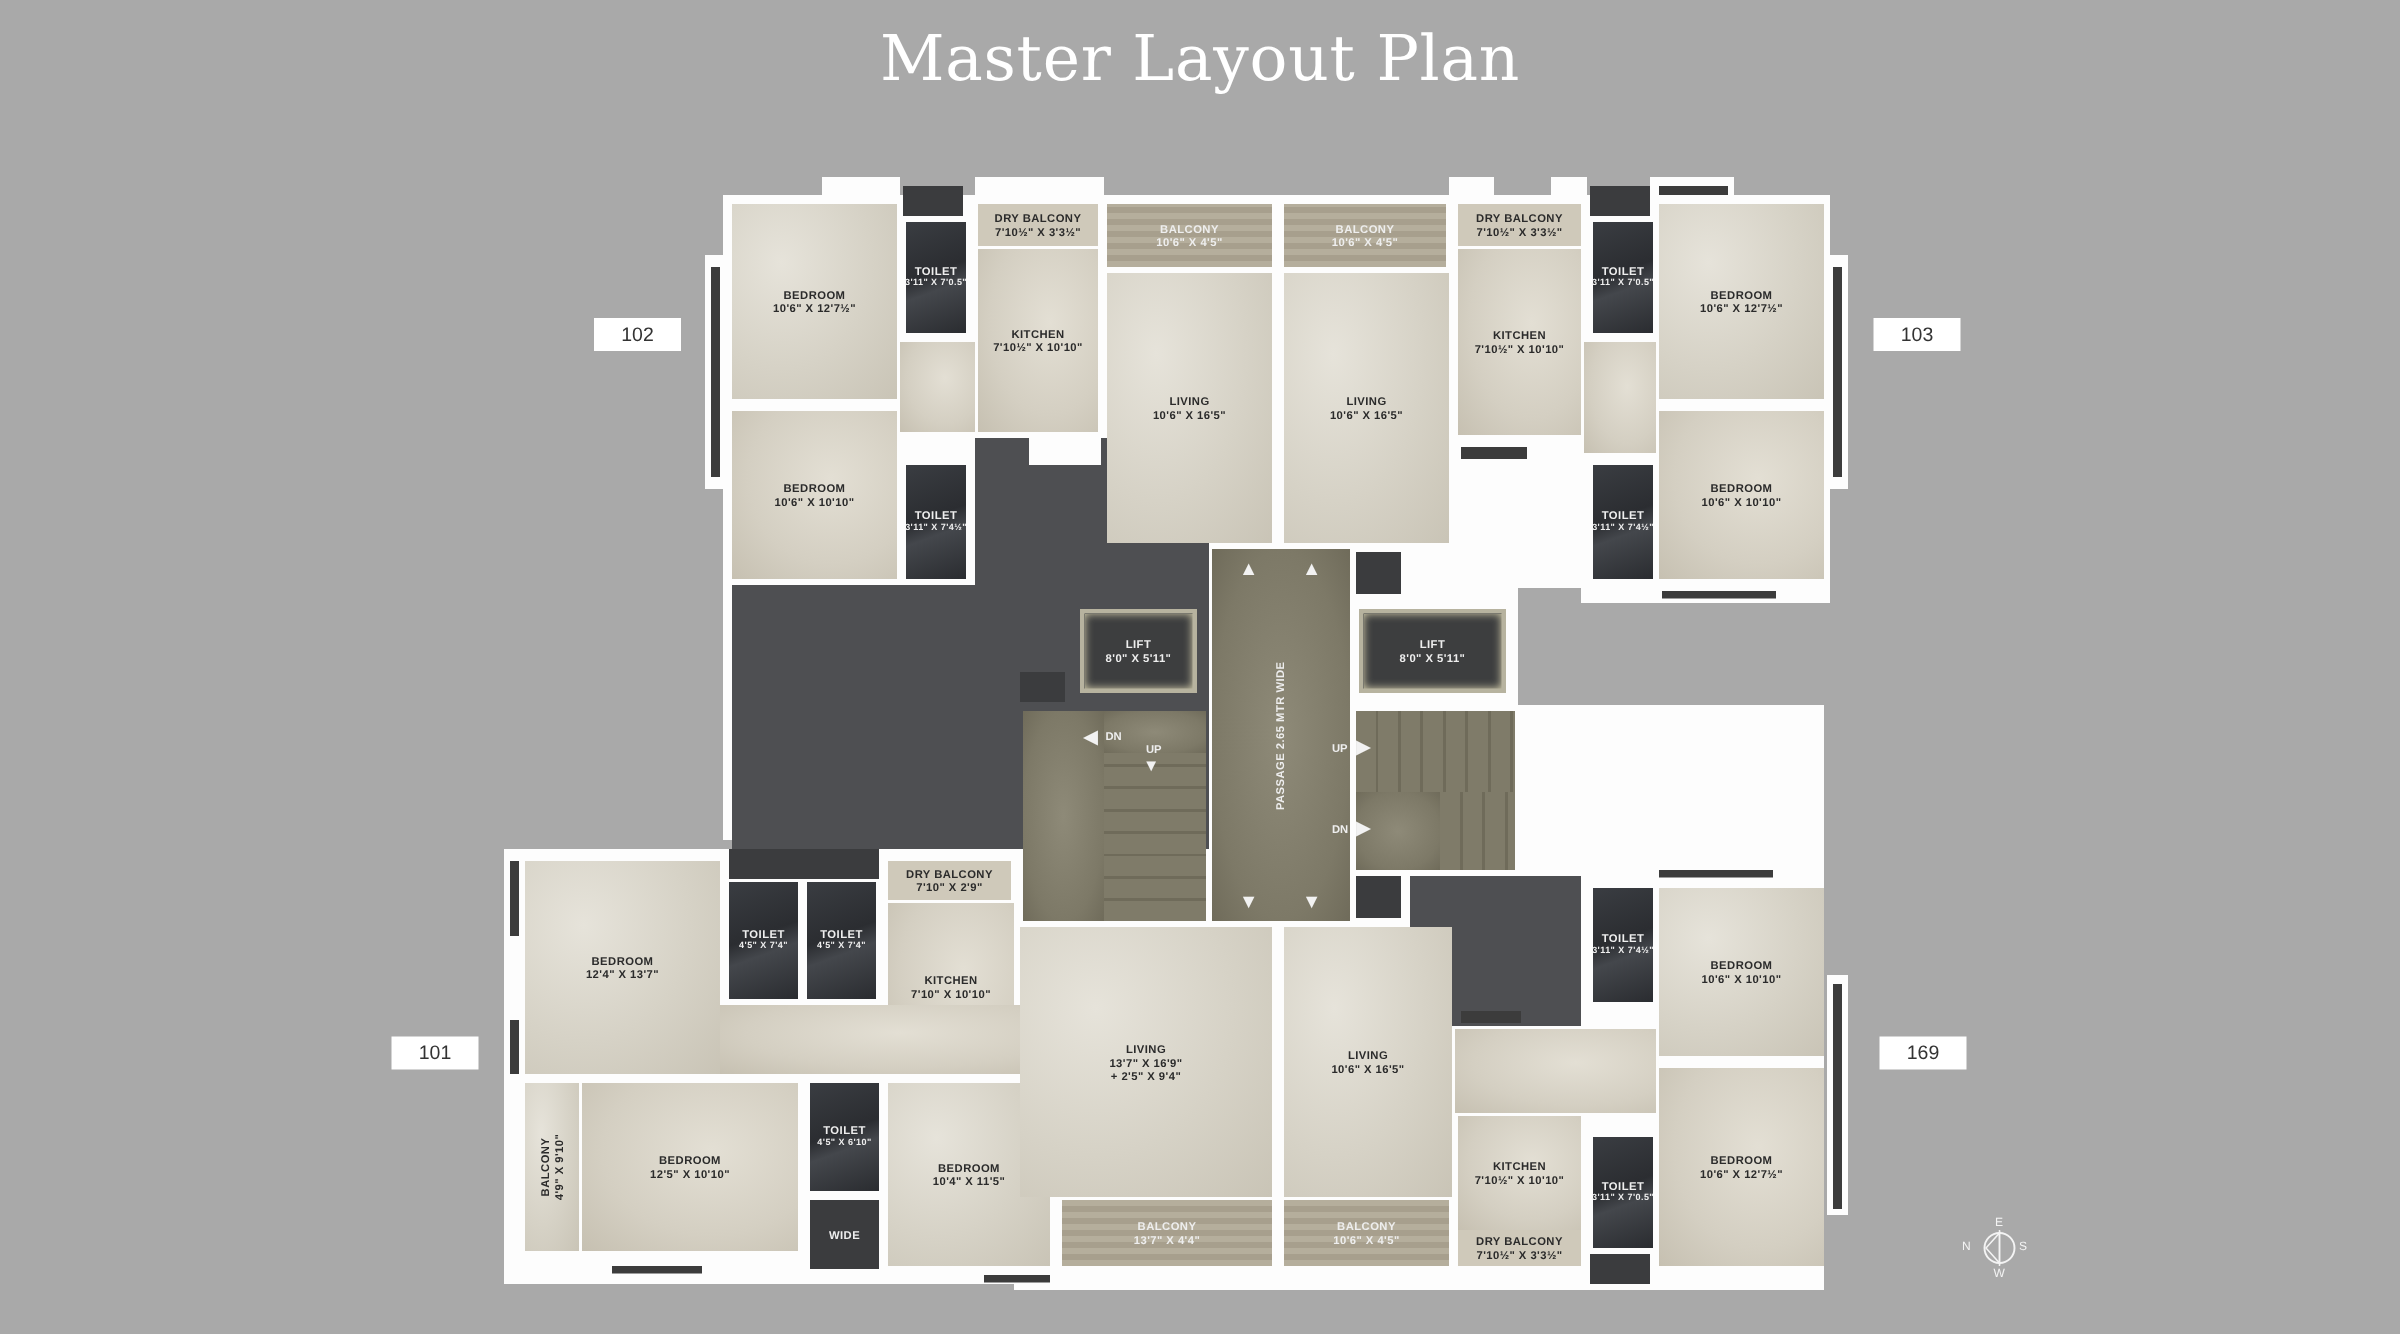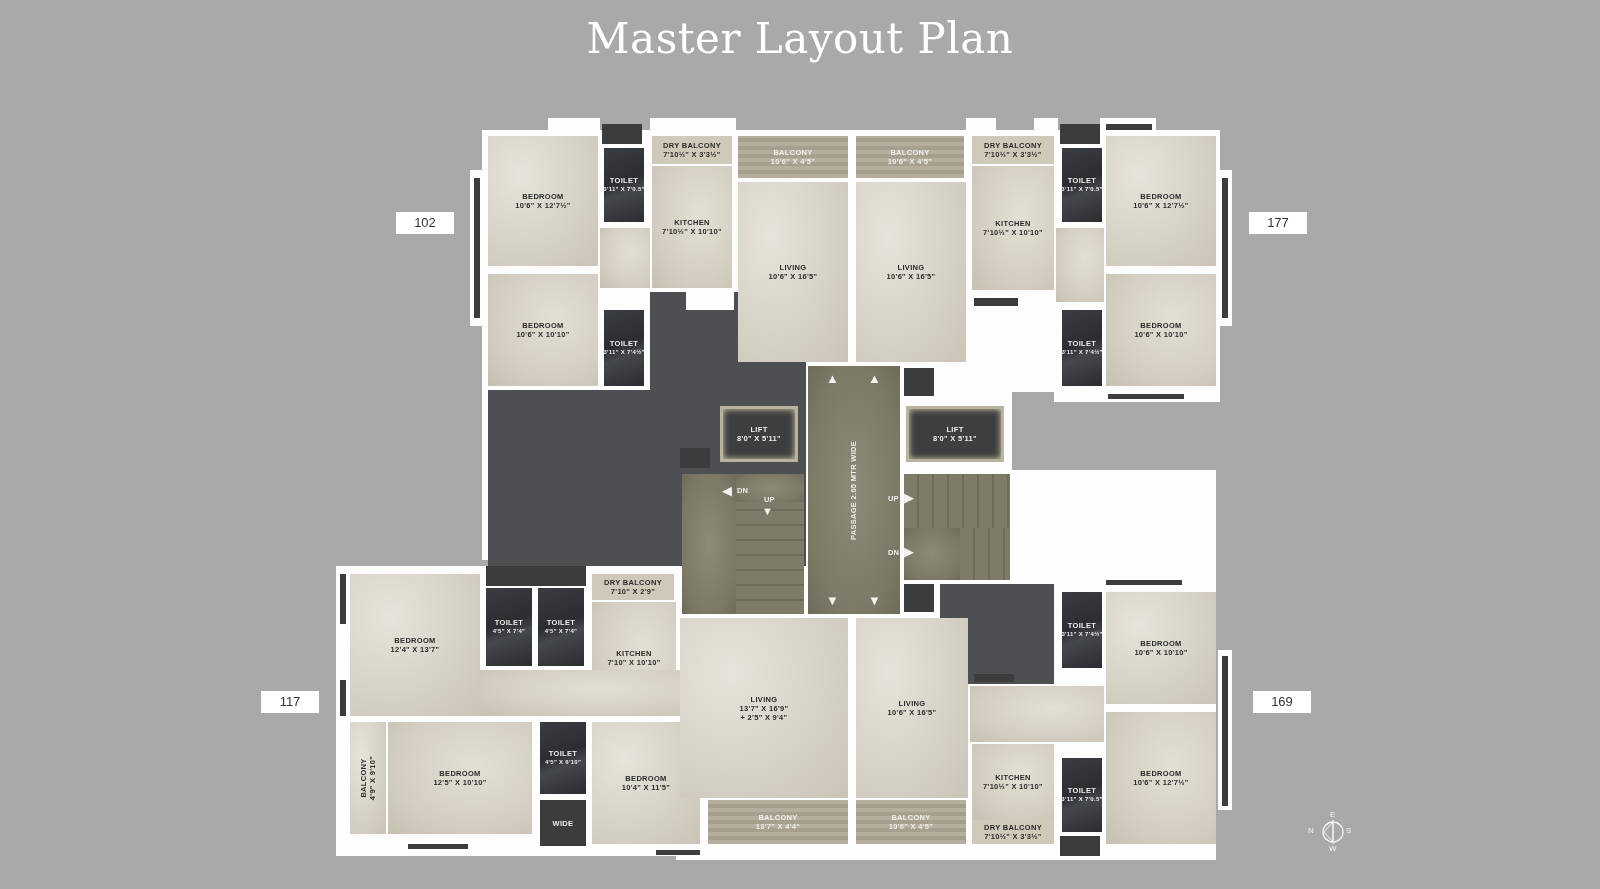--- a/index.html
+++ b/index.html
@@ -26,22 +26,22 @@
   .slbl{position:absolute;color:#eee;font-size:7.5px;font-weight:bold;}
   .winbar{position:absolute;background:#3c3c3c;}
   .compass{position:absolute;left:1308px;top:810px;width:50px;height:50px;}
 </style>
 </head>
 <body>
 
 <div class="title">Master Layout Plan</div>
 
 <div class="unit-tag" style="left:396px;top:212px;">102</div>
-<div class="unit-tag" style="left:1249px;top:212px;">177</div>
-<div class="unit-tag" style="left:261px;top:691px;">117</div>
+<div class="unit-tag" style="left:1249px;top:212px;">103</div>
+<div class="unit-tag" style="left:261px;top:691px;">101</div>
 <div class="unit-tag" style="left:1253px;top:691px;">169</div>
 
 <div>
 
   <div class="wall" style="left:482px;top:130px;width:376px;height:262px;"></div>
   <div class="wall" style="left:848px;top:130px;width:372px;height:262px;"></div>
   <div class="wall" style="left:548px;top:118px;width:52px;height:14px;"></div>
   <div class="wall" style="left:650px;top:118px;width:86px;height:14px;"></div>
   <div class="wall" style="left:966px;top:118px;width:30px;height:14px;"></div>
   <div class="wall" style="left:1034px;top:118px;width:24px;height:14px;"></div>

